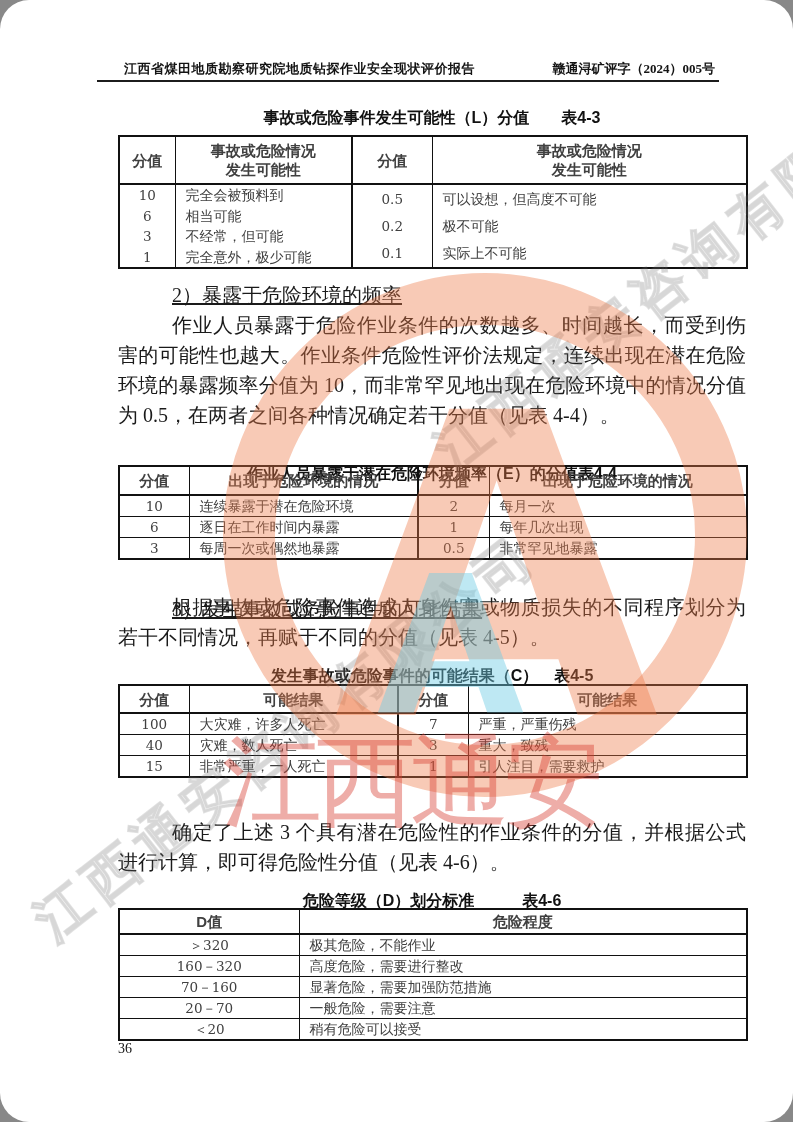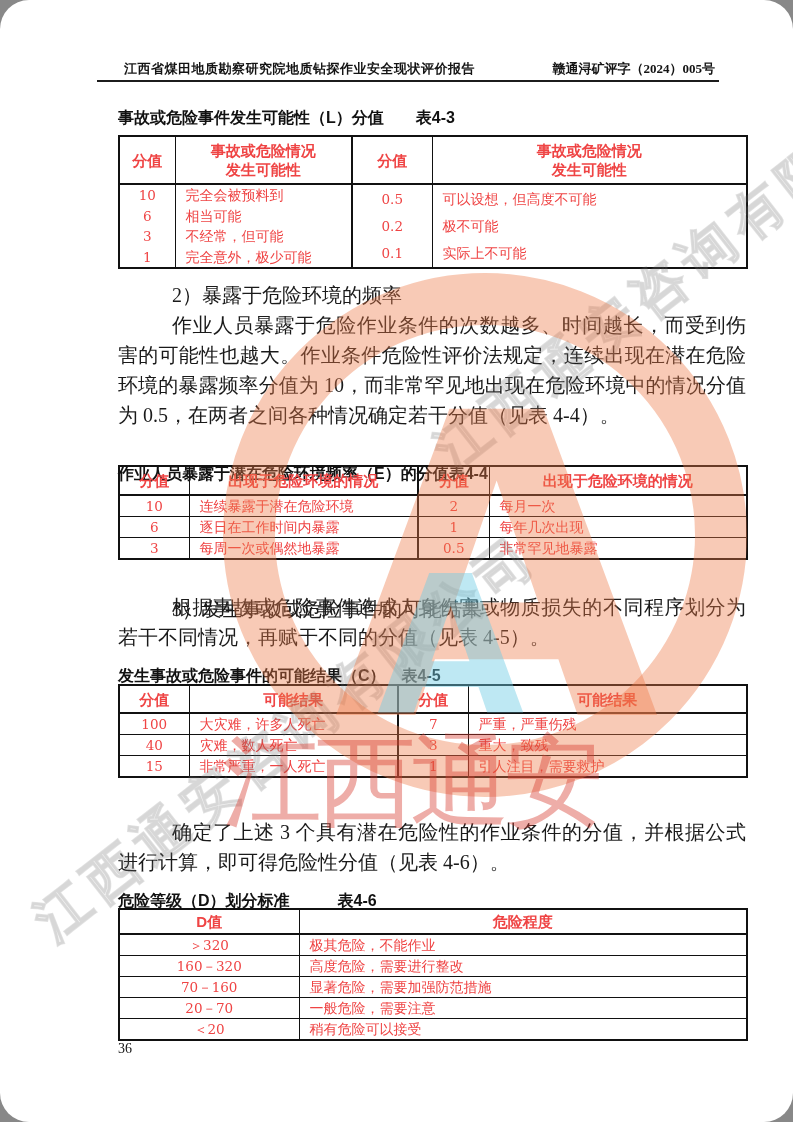--- a/index.html
+++ b/index.html
@@ -8,29 +8,29 @@
     position:relative; width:793px; height:1122px; margin:0 auto;
     background:#ffffff; overflow:hidden;
     font-family:"Liberation Serif", serif; color:#141414;border-radius:29px;
   }
   
   .hdr-left  { position:absolute; left:124px; top:60px; font-size:13px; font-weight:bold; letter-spacing:0.5px; }
   .hdr-right { position:absolute; right:78px; top:60px; font-size:13px; font-weight:bold; }
   .hdr-rule  { position:absolute; left:97px; top:80px; width:622px; border-top:2px solid #1c1c1c; }
   
   .tbl-title {
-    position:absolute; left:118px; width:628px; 
+    position:absolute; left:118px; width:628px; text-align:center;
     font-family:"Liberation Sans", sans-serif; font-weight:bold;
     font-size:16px; white-space:pre; color:#111;
   }
   
   table.doc-table {
     position:absolute; left:118px; width:628px;
     border-collapse:collapse; table-layout:fixed;
-    font-family:"Liberation Sans", sans-serif; color:#ef4444;
+    font-family:"Liberation Sans", sans-serif; color:#404040;
     border:2px solid #111;
   }
   .doc-table th, .doc-table td { border:1px solid #111; overflow:hidden; }
   .doc-table thead th {
     border-bottom:2px solid #111; font-weight:bold; font-size:15px;
     text-align:center; vertical-align:middle; line-height:19px;
   }
   .mid { border-left:2px solid #111 !important; }
   td.num  { text-align:center; vertical-align:middle; font-family:"DejaVu Serif", serif; font-size:13.5px; }
   td.desc { text-align:left; padding-left:10px; vertical-align:middle; font-size:14px; }
@@ -47,21 +47,21 @@
   .t44 td, .t45 td { line-height:20px; }
   
   .t46 thead tr { height:25px; }
   .t46 tbody tr { height:21px; }
   .t46 td { line-height:20px; }
   
   .para-head, .para-body {
     position:absolute; left:118px; width:628px;
     font-size:20px; line-height:30px; color:#1a1a1a;
   }
-  .para-head { text-indent:54px; }
+  .para-head { text-indent:54px;text-decoration:underline; }
   .para-body { text-indent:54px; text-align:justify; }
   
   .page-num { position:absolute; left:118px; top:1041px; width:628px; text-align:left; font-size:14px; }
   
   .wm { position:absolute; inset:0; z-index:5; pointer-events:none; }
   .wm-ring {
     position:absolute; left:223px; top:273px; width:524px; height:524px;
     border-radius:50%; border:52px solid rgba(238,122,72,0.40);
   }
   .wm-bigA {

